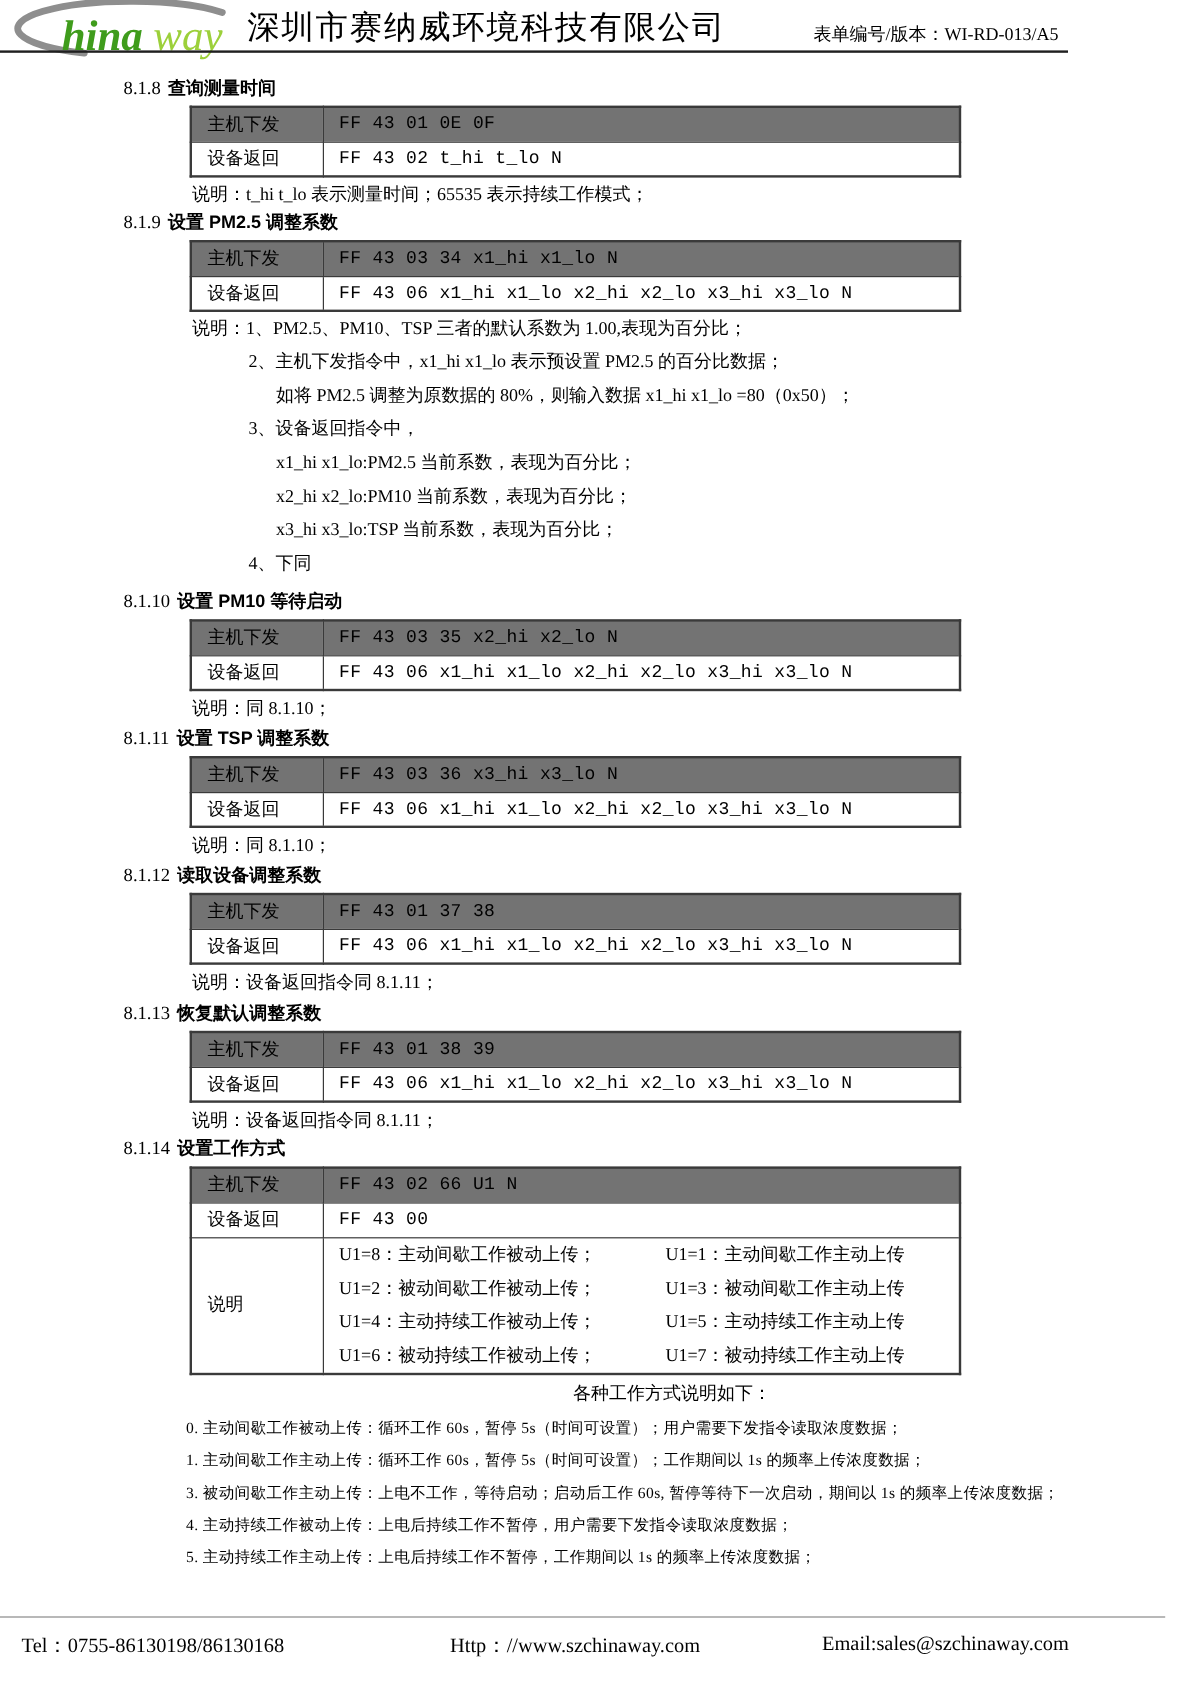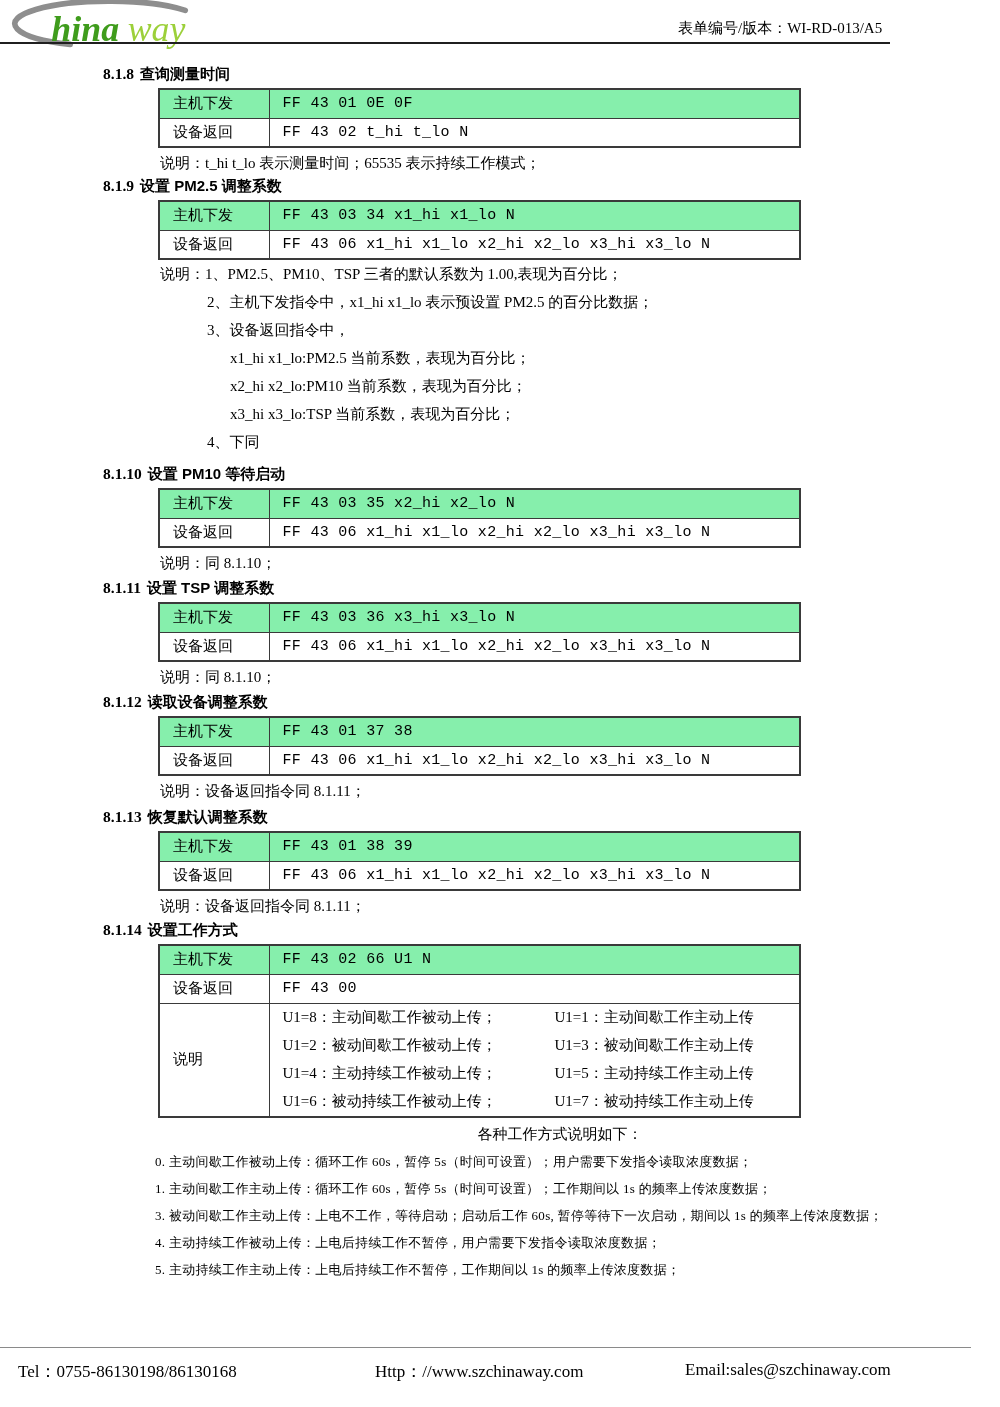--- a/index.html
+++ b/index.html
@@ -11,26 +11,26 @@
   }
   
   .header { position:relative; height:50px;text-decoration:underline; }
   .header-rule { position:absolute; top:42px; left:0; width:890px; height:2px; background:#1f1f1f; }
   .logo-svg { position:absolute; left:8px; top:0; }
   .company { position:absolute; left:206px; top:5px; font-size:27px; letter-spacing:1.5px; white-space:nowrap; }
   .docinfo { position:absolute; left:678px; top:19px; font-size:15px; white-space:nowrap; }
   
   .content { padding:14px 40px 0 103px; }
   .sec-heading { font-size:15.5px; line-height:20px; margin:0 0 4px 0; white-space:nowrap; }
-  .sec-num { font-weight:700; }
+  .sec-num { font-weight:400; }
   .sec-title { font-weight:bold; font-family:"Liberation Sans","DejaVu Sans",sans-serif; margin-left:6px; font-size:15px; }
   .mt8{margin-top:8px;} .mt2{margin-top:2px;} .mt3{margin-top:3px;} .mt1{margin-top:1px;}
   table.proto { border-collapse:collapse; margin-left:55px; width:643px; border:2px solid #3a3a3a; }
   table.proto td { border:1px solid #3a3a3a; height:29px; font-size:15px; padding:0 6px 0 13px; }
-  table.proto tr.shaded td { background:#86efac; }
+  table.proto tr.shaded td { background:#737373; }
   td.lbl { width:110px; }
   .mono { font-family:"Liberation Mono","DejaVu Sans Mono",monospace; font-size:14.5px; letter-spacing:0.3px; }
   .note { margin-left:57px; font-size:15px; line-height:26px; margin-top:2px; white-space:nowrap; }
   .sec-8-1-9 .note { line-height:28px; margin-top:0; }
   .note.ind1 { margin-left:104px; }
   .note.ind2 { margin-left:127px; }
   td.desc { padding:4px 10px 4px 13px; }
   .dline { display:flex; height:28px; align-items:center; font-size:15px; }
   .dleft { width:272px; white-space:nowrap; }
   .dright { flex:1; white-space:nowrap; }
@@ -45,20 +45,21 @@
 </style>
 </head>
 <body>
 
 <div class="header">
   <svg class="logo-svg" width="198" height="50" viewBox="0 0 210 53">
     <path d="M 188 11 A 100 24 0 1 0 66 47" fill="none" stroke-width="6" stroke-linecap="round" stroke="#8e8e8e"></path>
     <text x="46" y="44" font-size="38" font-style="italic" font-weight="bold" font-family="Liberation Serif, DejaVu Serif, serif" fill="#3f9c1c">hina</text>
     <text x="127" y="44" font-size="38" font-style="italic" font-family="Liberation Serif, DejaVu Serif, serif" fill="#9cd03a">way</text>
   </svg>
+  <div class="company">深圳市赛纳威环境科技有限公司</div>
   <div class="docinfo"><span>表单编号/版本：</span><span>WI-RD-013/A5</span></div>
   <div class="header-rule"></div>
 </div>
 
 <div class="content">
 
   <div class="section">
     <div class="sec-heading">
       <span class="sec-num">8.1.8</span><span class="sec-title">查询测量时间</span>
     </div>
@@ -88,20 +89,21 @@
             <td class="mono">FF 43 03 34 x1_hi x1_lo N</td>
           </tr>
       <tr>
             <td class="lbl">设备返回</td>
             <td class="mono">FF 43 06 x1_hi x1_lo x2_hi x2_lo x3_hi x3_lo N</td>
           </tr>
     </tbody>
       </table>
     <div class="note">说明：1、PM2.5、PM10、TSP 三者的默认系数为 1.00,表现为百分比；</div>
     <div class="note ind1">2、主机下发指令中，x1_hi x1_lo 表示预设置 PM2.5 的百分比数据；</div>
+    <div class="note ind2">如将 PM2.5 调整为原数据的 80%，则输入数据 x1_hi x1_lo =80（0x50）；</div>
     <div class="note ind1">3、设备返回指令中，</div>
     <div class="note ind2">x1_hi x1_lo:PM2.5 当前系数，表现为百分比；</div>
     <div class="note ind2">x2_hi x2_lo:PM10 当前系数，表现为百分比；</div>
     <div class="note ind2">x3_hi x3_lo:TSP 当前系数，表现为百分比；</div>
     <div class="note ind1">4、下同</div>
   </div>
 
   <div class="section">
     <div class="sec-heading mt8">
       <span class="sec-num">8.1.10</span><span class="sec-title">设置 PM10 等待启动</span>

